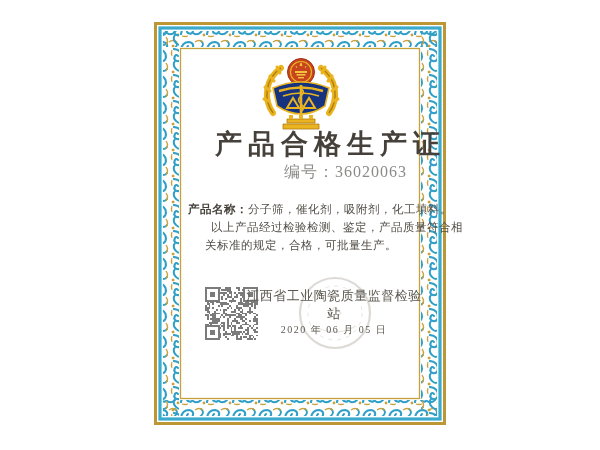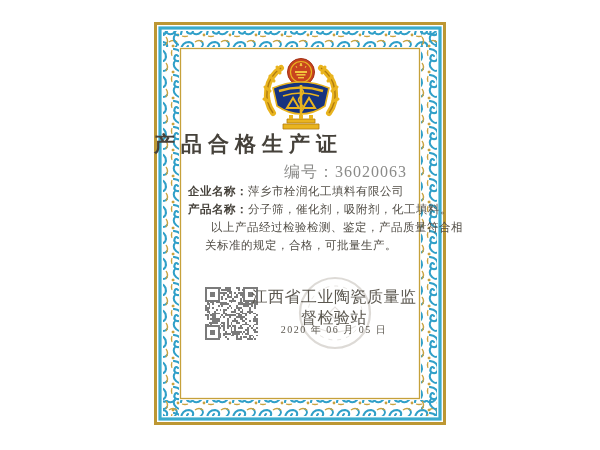--- a/index.html
+++ b/index.html
@@ -1,33 +1,33 @@
 <!DOCTYPE html>
 <html><head>
 <meta charset="utf-8">
 <style>
   html,body{margin:0;padding:0;background:#ffffff;}
   .page{position:relative;width:600px;height:450px;background:#ffffff;overflow:hidden;
         font-family:"Liberation Serif","DejaVu Serif",serif;}
   .cert{position:absolute;left:154px;top:22px;width:292px;height:403px;background:#ffffff;}
   .border-svg{position:absolute;left:0;top:0;width:292px;height:403px;}
   .emblem{position:absolute;left:259px;top:55px;width:84px;height:80px;}
-  .title{position:absolute;left:154px;top:131px;width:292px;text-align:left;
-         font-size:21px;font-weight:bold;color:#45413a;letter-spacing:6px;line-height:26px;}
+  .title{position:absolute;left:154px;top:131px;width:292px;text-align:right;
+         font-size:27px;font-weight:bold;color:#45413a;letter-spacing:6px;line-height:26px;}
   .serial{position:absolute;left:154px;top:162px;width:253px;text-align:right;
           font-size:16px;color:#8b8b89;letter-spacing:1px;}
   .bodytext{position:absolute;left:188px;width:226px;font-size:11.5px;color:#534f48;
             line-height:18px;letter-spacing:0.5px;white-space:nowrap;}
   .lbl{font-weight:bold;color:#45413a;}
   .indent{padding-left:23px;}
   .l1{top:182px;} .l2{top:200px;} .l3{top:218px;} .l4{top:236px;text-align:center;} .l5{top:253px;}
   .qr{position:absolute;left:205px;top:287px;width:53px;height:53px;}
   .seal{position:absolute;left:296px;top:274px;width:78px;height:78px;pointer-events:none;}
   .issuer{position:absolute;left:244px;top:287px;width:180px;text-align:center;
-          font-size:16px;color:#5b574f;letter-spacing:0.5px;}
+          font-size:13px;color:#5b574f;letter-spacing:0.5px;}
   .issue-date{position:absolute;left:254px;top:323px;width:160px;text-align:center;
           font-size:10px;color:#5b574f;letter-spacing:1.5px;}
 </style>
 </head>
 <body>
 
 <div class="page">
   <div class="cert">
 
     <svg class="border-svg" viewBox="0 0 292 403" xmlns="http://www.w3.org/2000/svg">
@@ -83,21 +83,20 @@
 
     <path d="M28 64 h28 v4 h-28 z" fill="#e9b41f" stroke="#b07c10" stroke-width="0.8"></path>
     <path d="M24 69 h36 v5 h-36 z" fill="#e9b41f" stroke="#b07c10" stroke-width="0.8"></path>
     <path d="M30 60 h4 v4 h-4 z M40 60 h4 v4 h-4 z M50 60 h4 v4 h-4 z" fill="#e9b41f"></path>
   </svg>
 
   <div class="title">产品合格生产证</div>
 
   <div class="serial"><span>编号：</span><span>36020063</span></div>
 
-  <div class="bodytext l1"><span class="lbl">企业名称：</span><span>萍乡市栓润化工填料有限公司</span></div>
 
   <div class="bodytext l2"><span class="lbl">产品名称：</span><span>分子筛，催化剂，吸附剂，化工填料。</span></div>
 
   <div class="bodytext l3 indent">以上产品经过检验检测、鉴定，产品质量符合相</div>
   <div class="bodytext l4">关标准的规定，合格，可批量生产。</div>
 
 
   <svg class="seal" viewBox="0 0 78 78" xmlns="http://www.w3.org/2000/svg">
     <circle cx="39" cy="39" r="35" fill="none" stroke="#b4ada3" stroke-width="2.2" opacity="0.45"></circle>
     <circle cx="39" cy="39" r="27" fill="none" stroke="#b4ada3" stroke-width="1" opacity="0.3" stroke-dasharray="4 5"></circle>

